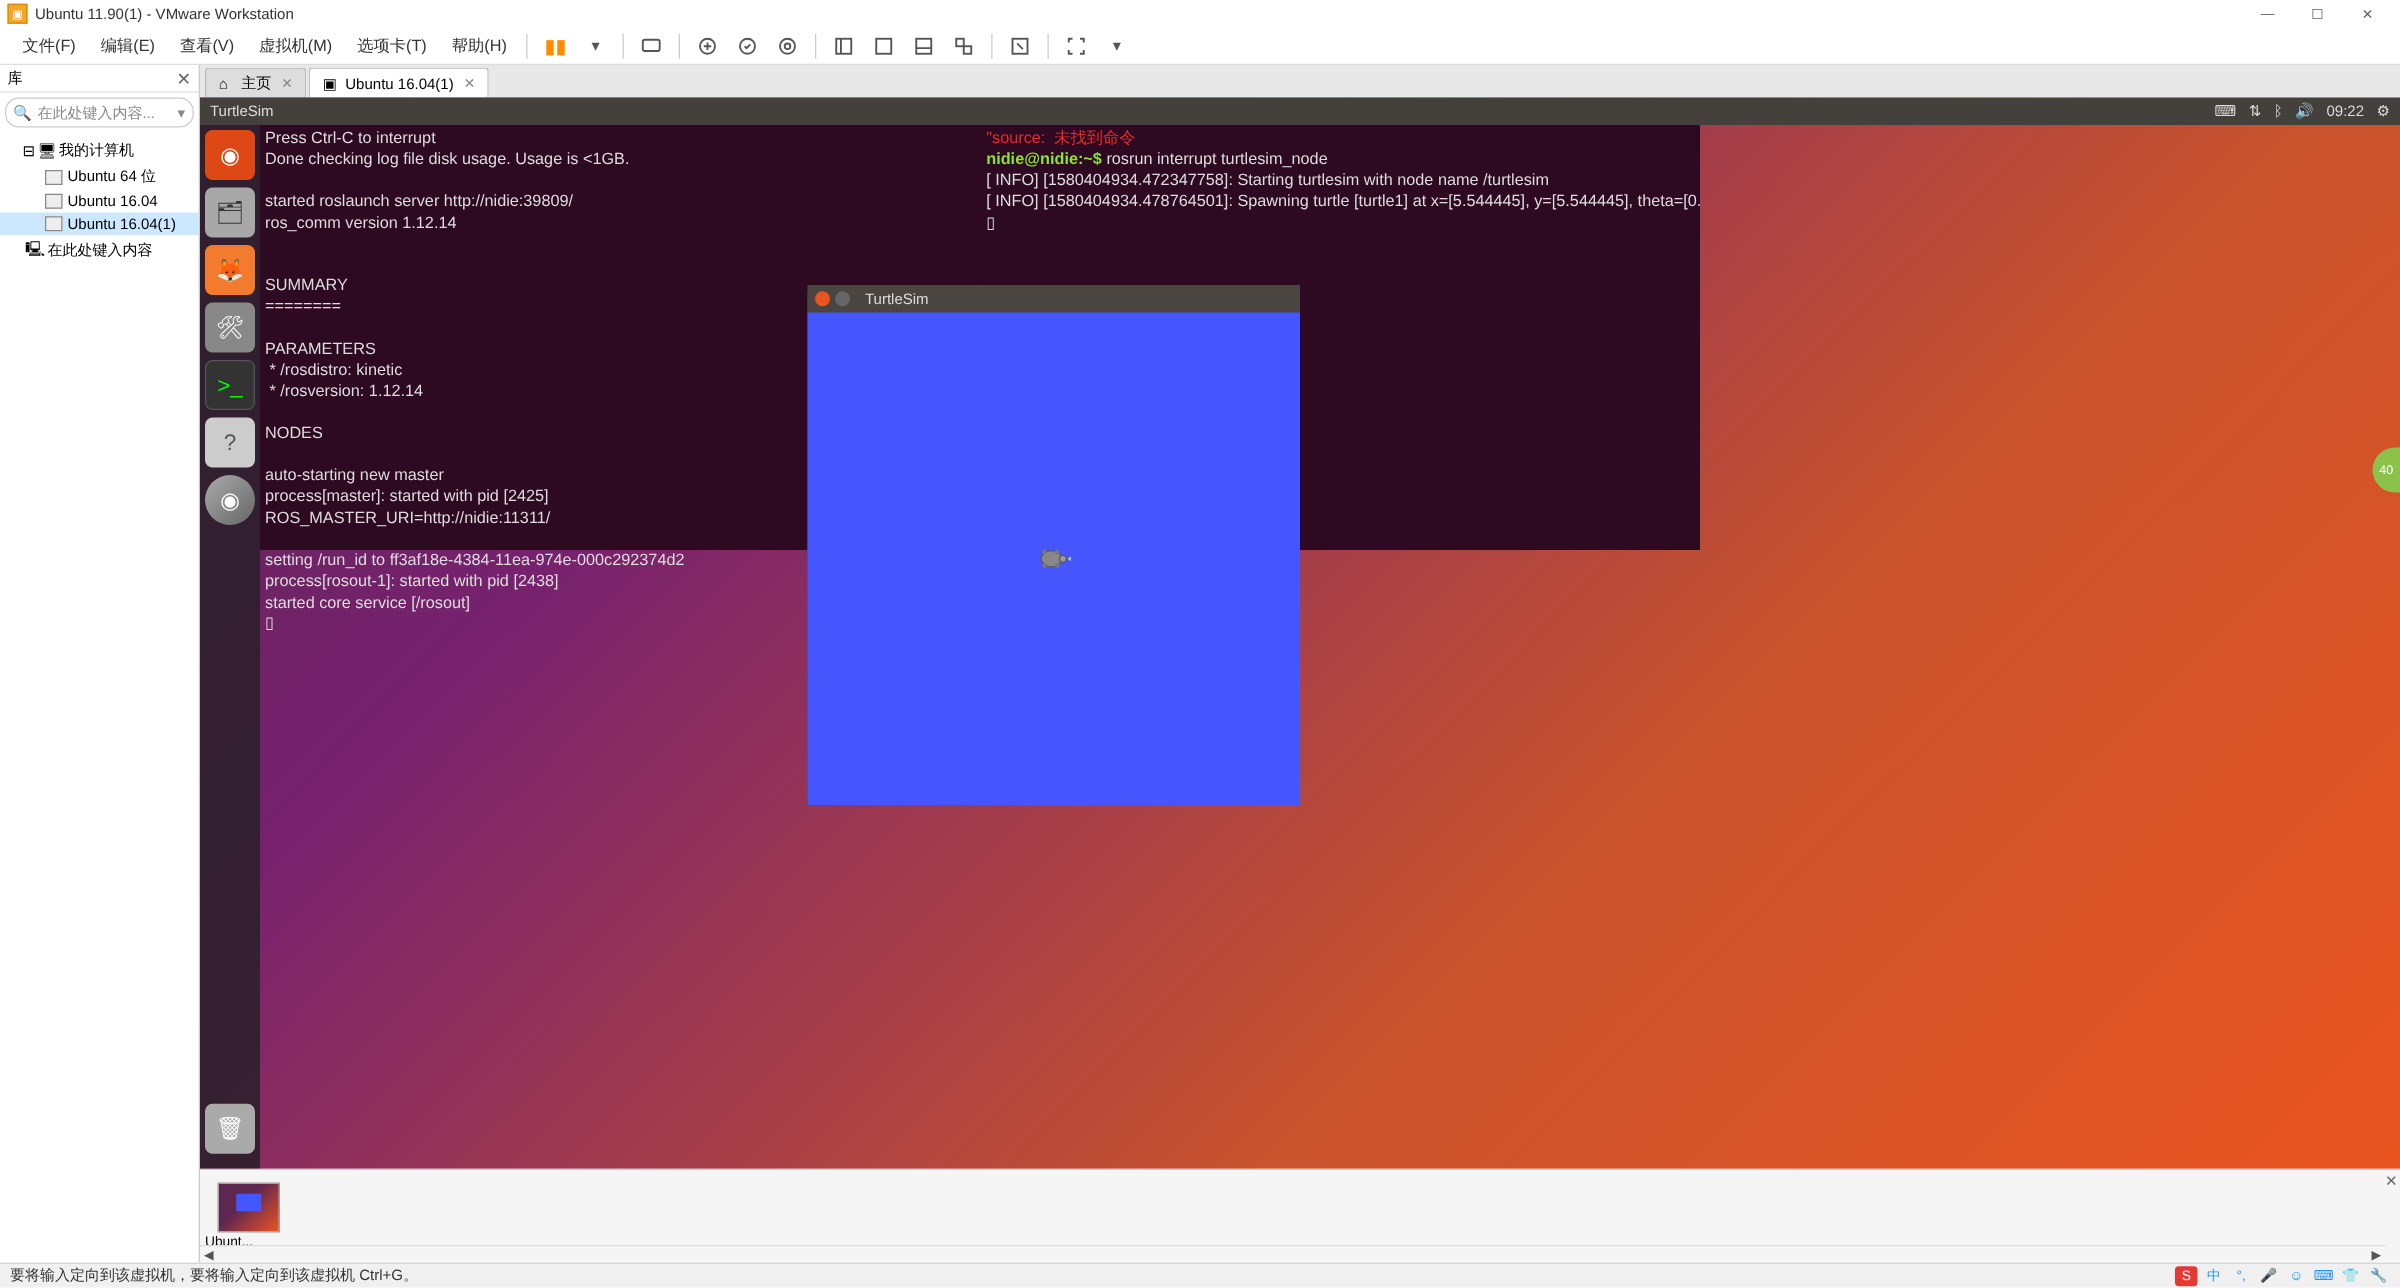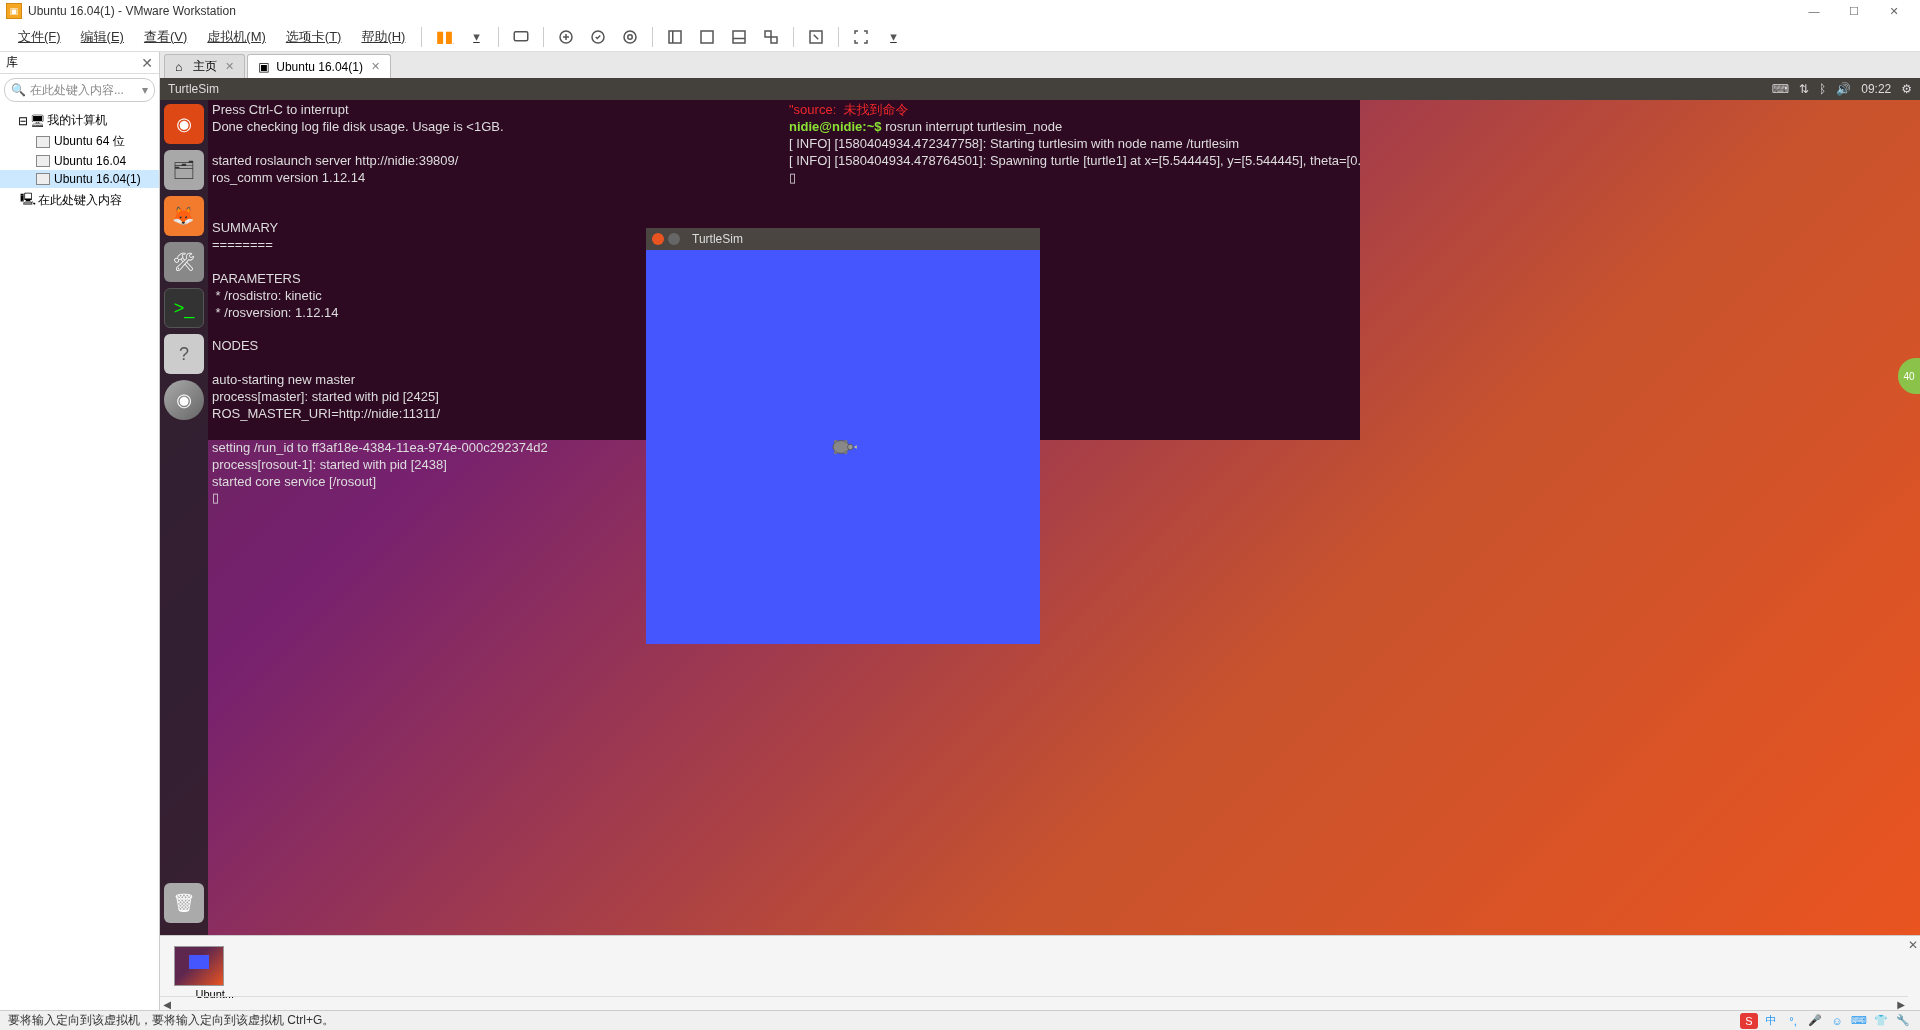--- a/index.html
+++ b/index.html
@@ -5,21 +5,21 @@
 * { margin: 0; padding: 0; box-sizing: border-box; font-family: "Segoe UI", Tahoma, sans-serif; }
 body { width: 1920px; height: 1030px; background: #fff; overflow: hidden; position: relative; }
 
 
 .titlebar { height: 22px; background: #fff; display: flex; align-items: center; padding: 0 6px; font-size: 12px; color: #333; }
 .titlebar .app-icon { width: 16px; height: 16px; background: #f5a623; border: 1px solid #d68910; margin-right: 6px; display: flex; align-items: center; justify-content: center; font-size: 9px; color: #fff; }
 .titlebar .spacer { flex: 1; }
 .titlebar .win-btn { width: 40px; height: 20px; display: flex; align-items: center; justify-content: center; font-size: 11px; color: #666; }
 
 
-.menubar { height: 30px; display: flex; align-items: center; padding: 0 8px; font-size: 13px; color: #333; border-bottom: 1px solid #ddd; text-decoration: underline; }
+.menubar { height: 30px; display: flex; align-items: center; padding: 0 8px; font-size: 13px; color: #333; border-bottom: 1px solid #ddd; }
 .menubar .menu-item { padding: 4px 10px; }
 .menubar .sep { width: 1px; height: 20px; background: #ccc; margin: 0 6px; }
 .menubar .tool-btn { width: 28px; height: 24px; display: flex; align-items: center; justify-content: center; margin: 0 2px; color: #555; }
 .menubar .pause { color: #ff8c00; font-size: 16px; }
 .menubar svg { width: 18px; height: 18px; }
 
 
 .main { display: flex; height: calc(100% - 22px - 30px - 20px); }
 
 
@@ -68,41 +68,41 @@
 .term-body .green { color: #8ae234; font-weight: bold; }
 .term-body .red { color: #ef2929; }
 
 
 .turtlewin { position: absolute; background: #4a4540; border-radius: 6px 6px 0 0; }
 .turtle-canvas { background: #4556ff; position: relative; }
 .turtle { position: absolute; left: 50%; top: 50%; transform: translate(-50%,-50%); width: 28px; height: 22px; }
 
 
 .bottom-panel { height: 75px; border-top: 1px solid #ccc; display: flex; align-items: center; padding: 4px; position: relative; }
-.thumb { width: 70px; text-align: right; font-size: 11px; }
+.thumb { width: 70px; text-align: left; font-size: 11px; }
 .thumb-img { width: 50px; height: 40px; background: linear-gradient(135deg,#5e2750 40%,#e95420); margin: 0 auto 2px; border: 1px solid #999; position: relative; }
 .thumb-img::after { content:""; position:absolute; top: 8px; left: 14px; width: 20px; height: 14px; background: #4556ff; }
 .bottom-scroll { position: absolute; bottom: 0; left: 0; right: 12px; height: 14px; border-top: 1px solid #ddd; }
 .bottom-scroll .arrow { position: absolute; width: 14px; height: 14px; top: 0; font-size: 10px; display: flex; align-items: center; justify-content: center; color: #555; }
 .bp-close { position:absolute; top:2px; right:2px; font-size:12px; color:#666; }
 
 
 .statusbar { height: 20px; background: #f0f0f0; border-top: 1px solid #ccc; font-size: 12px; color: #333; display: flex; align-items: center; padding: 0 8px; }
 .statusbar .tray { margin-left: auto; display: flex; gap: 4px; }
 .tray-icon { width: 18px; height: 16px; display: flex; align-items: center; justify-content: center; font-size: 11px; }
 
 
 .side-badge { position: absolute; right: 0; top: 280px; width: 22px; height: 36px; background: #8BC34A; border-radius: 18px 0 0 18px; color: #fff; font-size: 10px; display: flex; align-items: center; justify-content: center; }
 </style>
 </head>
 <body>
 
 <div class="titlebar">
   <div class="app-icon">▣</div>
-  <span>Ubuntu 16.04(1) - VMware Workstation</span>
+  <span>Ubuntu 11.90(1) - VMware Workstation</span>
   <div class="spacer"></div>
   <div class="win-btn">—</div>
   <div class="win-btn">☐</div>
   <div class="win-btn">✕</div>
 </div>
 
 <div class="menubar">
   <div class="menu-item">文件(F)</div>
   <div class="menu-item">编辑(E)</div>
   <div class="menu-item">查看(V)</div>

